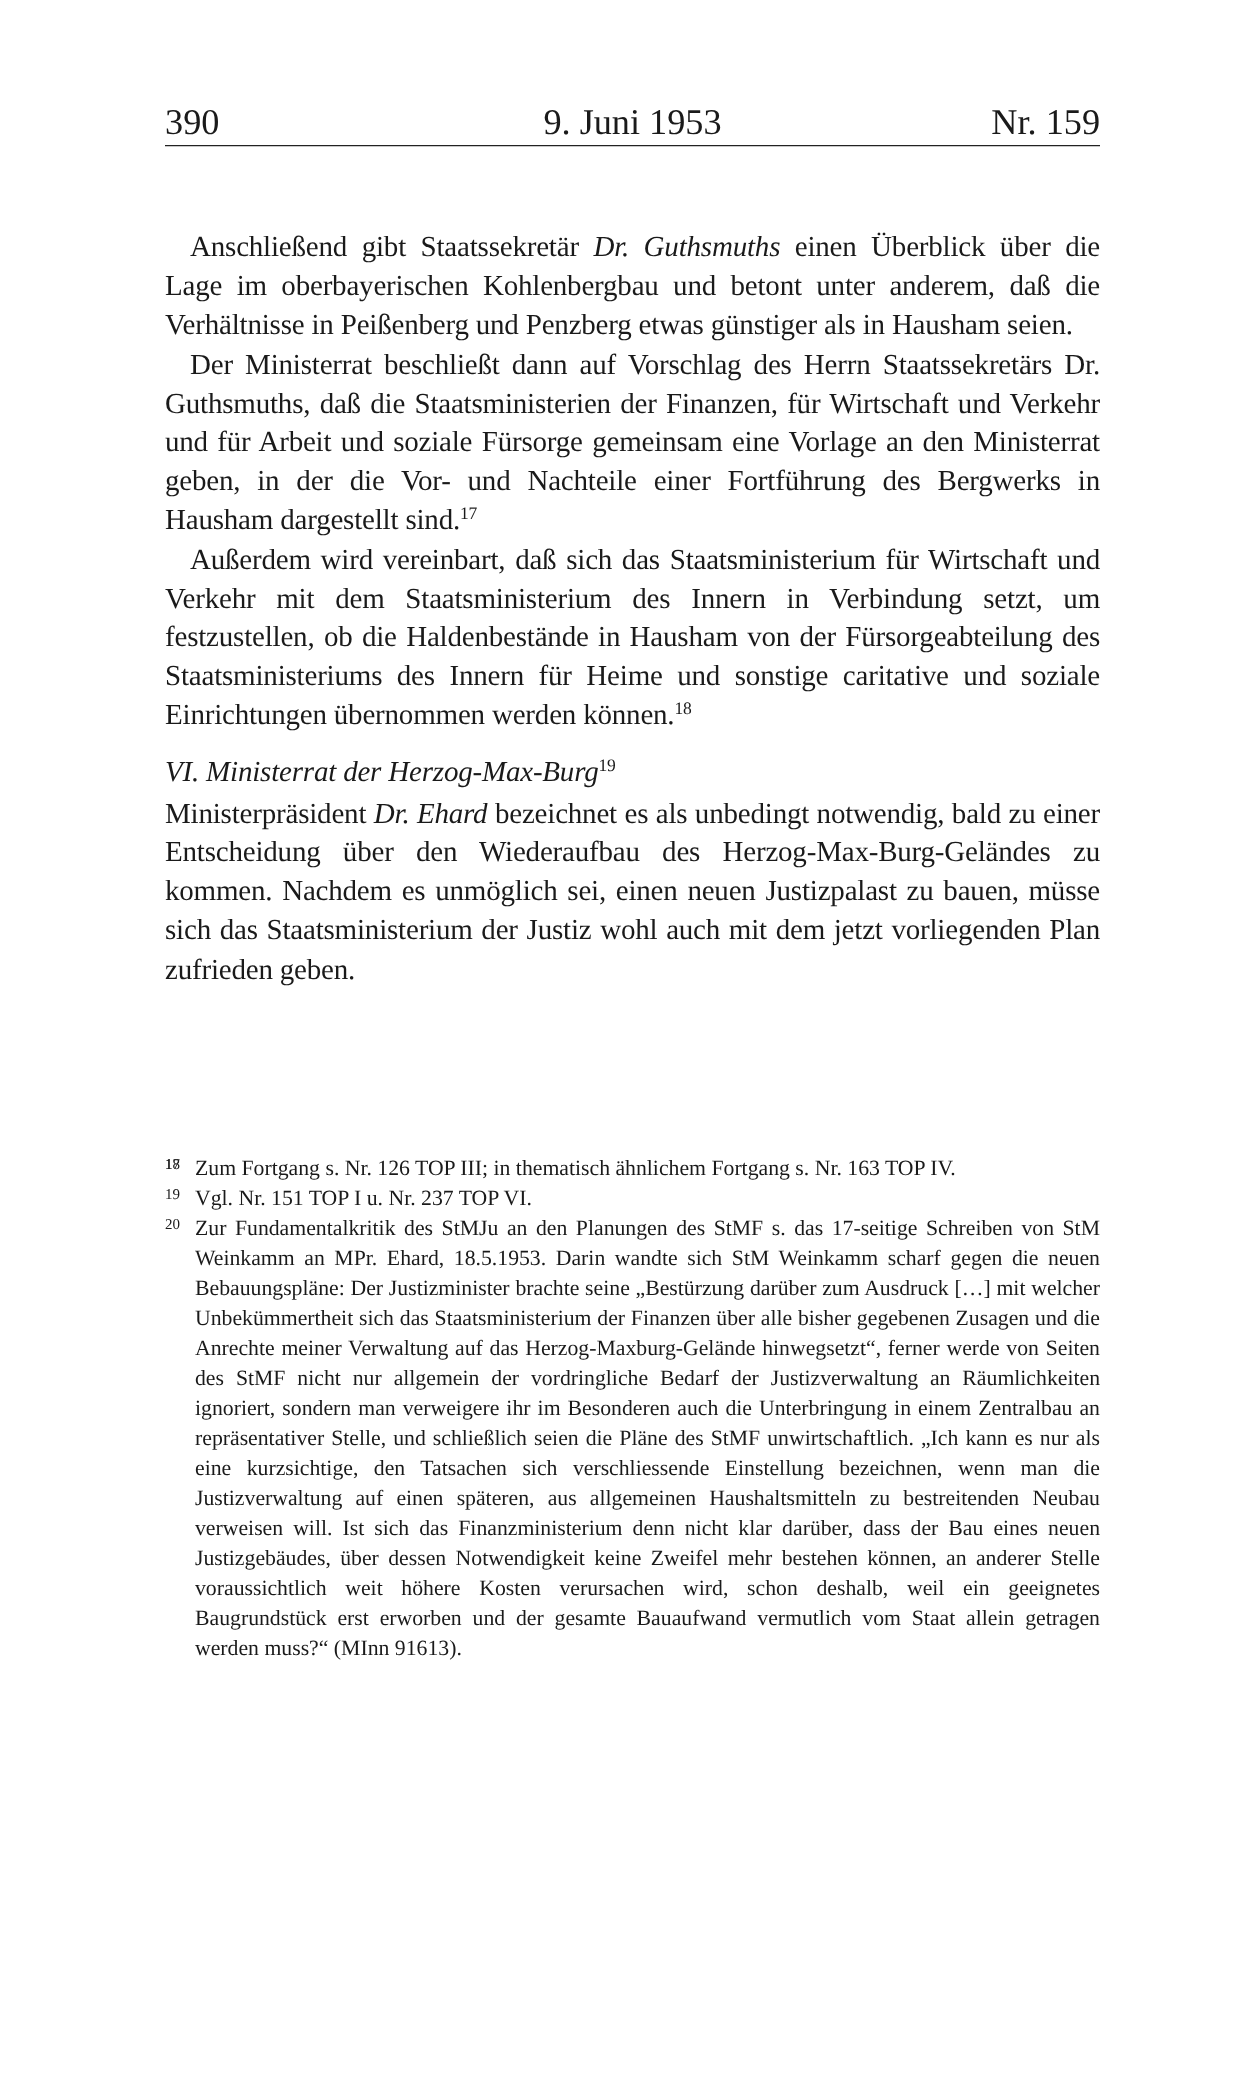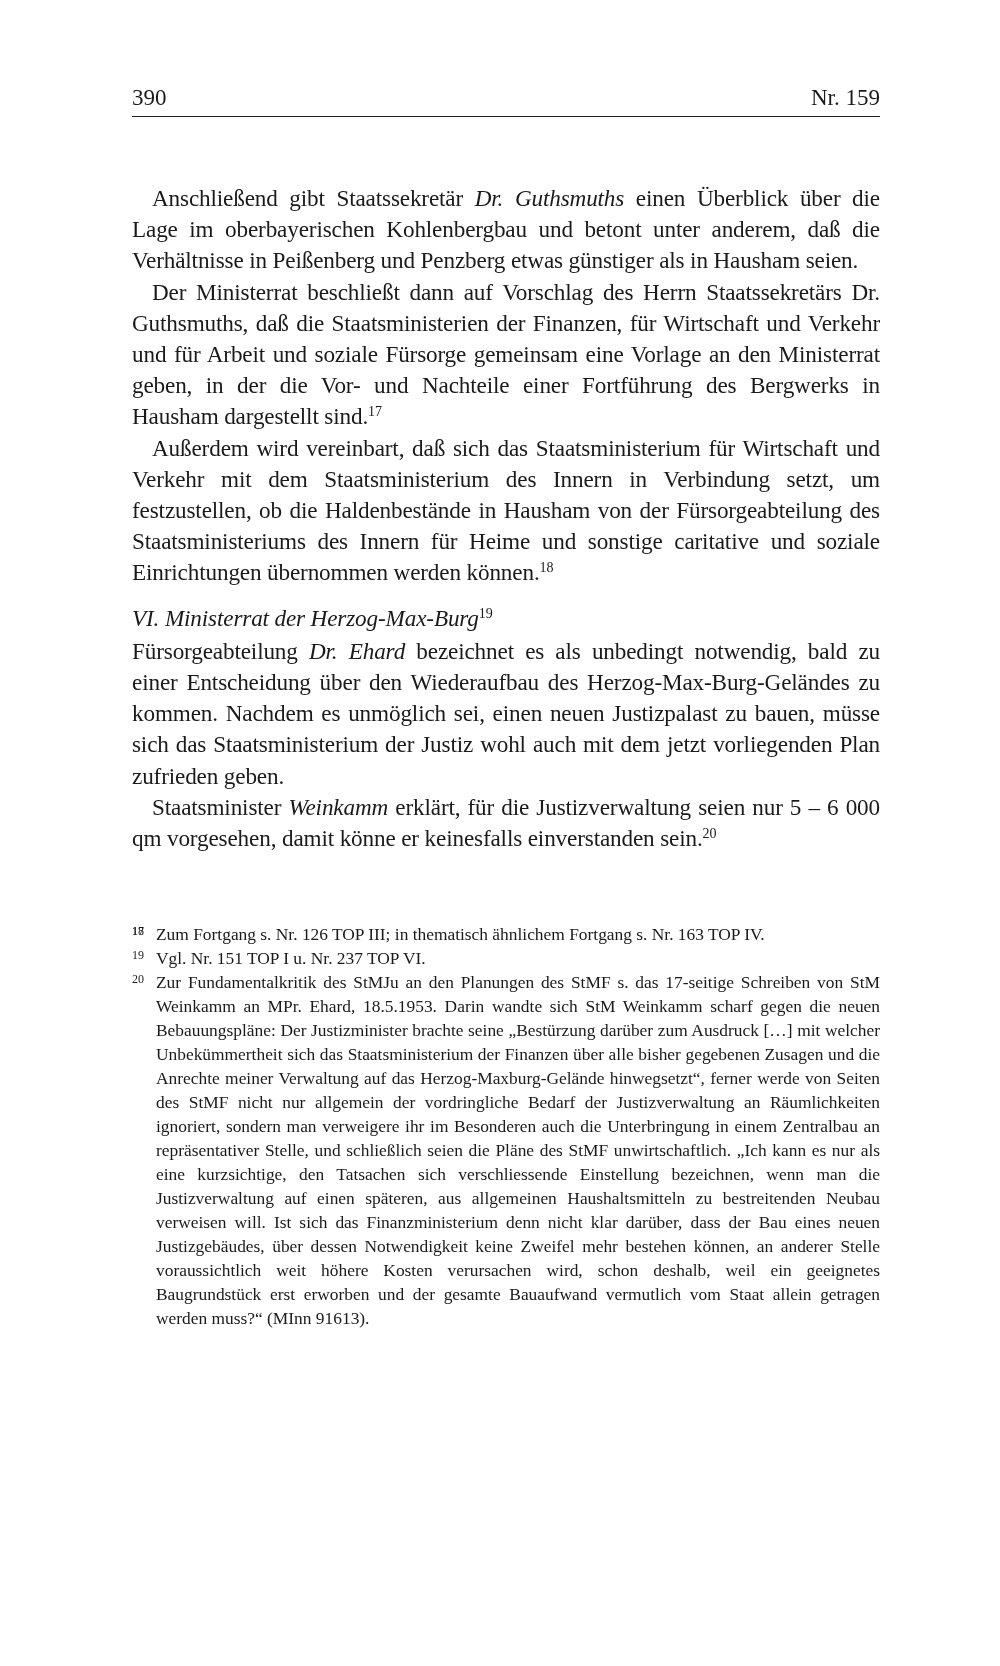--- a/index.html
+++ b/index.html
@@ -6,21 +6,21 @@
     body {
       width: 1000px; height: 1666px; position: relative; overflow: hidden;
       font-family: "Liberation Serif", "DejaVu Serif", serif;
       color: #1a1a1a;
     }
     .page {
       position: absolute; left: 132px; top: 0; width: 748px;
     }
     .running-head {
       position: absolute; top: 80px; left: 0; width: 748px; height: 36px;
-      font-size: 23px; line-height: 28px;
+      font-size: 29px; line-height: 28px;
     }
     .running-head .pn { position: absolute; left: 0; top: 4px; }
     .running-head .dt { position: absolute; left: 0; width: 100%; text-align: center; top: 4px; }
     .running-head .nr { position: absolute; right: 0; top: 4px; }
     .running-head .rule {
       position: absolute; left: 0; right: 0; top: 36px; height: 0;
       border-top: 1px solid #222;
     }
     .body-text {
       position: absolute; top: 142px; left: 0; width: 748px;
@@ -44,36 +44,36 @@
       position: absolute; left: 0; top: 0; font-size: 12px; line-height: 18px;
     }
   </style>
 </head>
 <body>
 
 <div class="page">
 
   <div class="running-head">
     <span class="pn">390</span>
+    <span class="dt">9. Juni 1953</span>
     <span class="nr">Nr. 159</span>
     <div class="rule"></div>
   </div>
 
   <div class="body-text">
     <p><span>Anschließend gibt Staatssekretär </span><em>Dr. Guthsmuths</em><span> einen Überblick über die Lage im oberbayerischen Kohlenbergbau und betont unter anderem, daß die Verhältnisse in Peißenberg und Penzberg etwas günstiger als in Hausham seien.</span></p>
 
     <p><span>Der Ministerrat beschließt dann auf Vorschlag des Herrn Staatssekretärs Dr. Guthsmuths, daß die Staatsministerien der Finanzen, für Wirtschaft und Verkehr und für Arbeit und soziale Fürsorge gemeinsam eine Vorlage an den Ministerrat geben, in der die Vor- und Nachteile einer Fortführung des Bergwerks in Hausham dargestellt sind.</span><span class="sup">17</span></p>
 
     <p><span>Außerdem wird vereinbart, daß sich das Staatsministerium für Wirtschaft und Verkehr mit dem Staatsministerium des Innern in Verbindung setzt, um festzustellen, ob die Haldenbestände in Hausham von der Fürsorgeabteilung des Staatsministeriums des Innern für Heime und sonstige caritative und soziale Einrichtungen übernommen werden können.</span><span class="sup">18</span></p>
 
     <p class="heading"><span>VI. Ministerrat der Herzog-Max-Burg</span><span class="sup" style="font-style:normal">19</span></p>
 
-    <p class="noindent"><span>Fürsorgeabteilung </span><em>Dr. Ehard</em><span> bezeichnet es als unbedingt notwendig, bald zu einer Entscheidung über den Wiederaufbau des Herzog-Max-Burg-Geländes zu kommen. Nachdem es unmöglich sei, einen neuen Justizpalast zu bauen, müsse sich das Staatsministerium der Justiz wohl auch mit dem jetzt vorliegenden Plan zufrieden geben.</span></p>
+    <p class="noindent"><span>Ministerpräsident </span><em>Dr. Ehard</em><span> bezeichnet es als unbedingt notwendig, bald zu einer Entscheidung über den Wiederaufbau des Herzog-Max-Burg-Geländes zu kommen. Nachdem es unmöglich sei, einen neuen Justizpalast zu bauen, müsse sich das Staatsministerium der Justiz wohl auch mit dem jetzt vorliegenden Plan zufrieden geben.</span></p>
 
-    <p><span>Staatsminister </span><em>Weinkamm</em><span> erklärt, für die Justizverwaltung seien nur 5 – 6 000 qm vorgesehen, damit könne er keinesfalls einverstanden sein.</span><span class="sup">20</span></p>
   </div>
 
   <div class="footnotes">
     <div class="fn">
       <span class="fn-num">17</span>
     </div>
     <div class="fn">
       <span class="fn-num">18</span>
       <span>Zum Fortgang s. Nr. 126 TOP III; in thematisch ähnlichem Fortgang s. Nr. 163 TOP IV.</span>
     </div>

